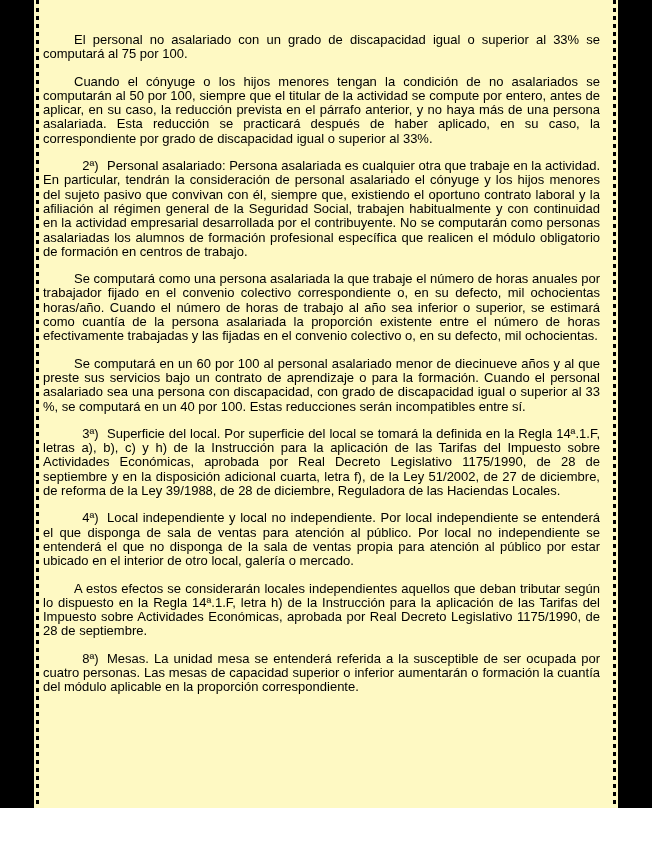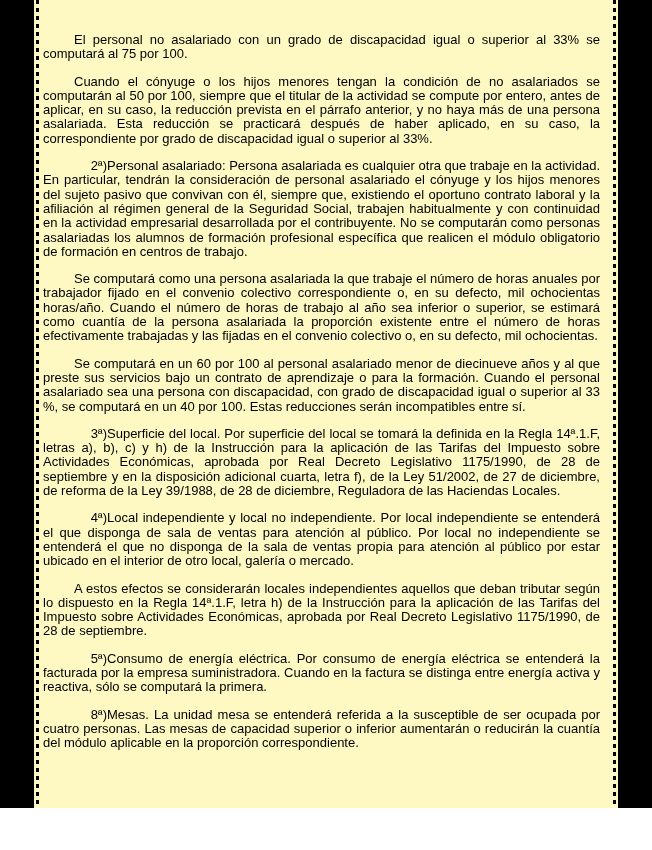--- a/index.html
+++ b/index.html
@@ -58,21 +58,21 @@
   }
   .para {
     margin: 0 0 13px 0;
     text-indent: 31px;
   }
   .para:last-child { margin-bottom: 0; }
   .pnum {
     display: inline-block;
     width: 33px;
     text-indent: 0;
-    text-align: right;
+    text-align: center;
   }
 </style>
 </head>
 <body>
 
 <div class="page">
 
   <div class="bar bar-left"></div>
   <div class="bar bar-right"></div>
   <div class="dotted-v left"></div>
@@ -90,20 +90,19 @@
     <p class="para">Se computará como una persona asalariada la que trabaje el número de horas anuales por trabajador fijado en el convenio colectivo correspondiente o, en su defecto, mil ochocientas horas/año. Cuando el número de horas de trabajo al año sea inferior o superior, se estimará como cuantía de la persona asalariada la proporción existente entre el número de horas efectivamente trabajadas y las fijadas en el convenio colectivo o, en su defecto, mil ochocientas.</p>
 
     <p class="para">Se computará en un 60 por 100 al personal asalariado menor de diecinueve años y al que preste sus servicios bajo un contrato de aprendizaje o para la formación. Cuando el personal asalariado sea una persona con discapacidad, con grado de discapacidad igual o superior al 33 %, se computará en un 40 por 100. Estas reducciones serán incompatibles entre sí.</p>
 
     <p class="para"><span class="pnum">3ª)</span><span>Superficie del local. Por superficie del local se tomará la definida en la Regla 14ª.1.F, letras a), b), c) y h) de la Instrucción para la aplicación de las Tarifas del Impuesto sobre Actividades Económicas, aprobada por Real Decreto Legislativo 1175/1990, de 28 de septiembre y en la disposición adicional cuarta, letra f), de la Ley 51/2002, de 27 de diciembre, de reforma de la Ley 39/1988, de 28 de diciembre, Reguladora de las Haciendas Locales.</span></p>
 
     <p class="para"><span class="pnum">4ª)</span><span>Local independiente y local no independiente. Por local independiente se entenderá el que disponga de sala de ventas para atención al público. Por local no independiente se entenderá el que no disponga de la sala de ventas propia para atención al público por estar ubicado en el interior de otro local, galería o mercado.</span></p>
 
     <p class="para">A estos efectos se considerarán locales independientes aquellos que deban tributar según lo dispuesto en la Regla 14ª.1.F, letra h) de la Instrucción para la aplicación de las Tarifas del Impuesto sobre Actividades Económicas, aprobada por Real Decreto Legislativo 1175/1990, de 28 de septiembre.</p>
 
-    <p class="para"><span class="pnum">5ª)</span><span>Consumo de energía eléctrica. Por consumo de energía eléctrica se entenderá la facturada por la empresa suministradora. Cuando en la factura se distinga entre energía activa y reactiva, sólo se computará la primera.</span></p>
 
 
 
-    <p class="para"><span class="pnum">8ª)</span><span>Mesas. La unidad mesa se entenderá referida a la susceptible de ser ocupada por cuatro personas. Las mesas de capacidad superior o inferior aumentarán o reducirán la cuantía del módulo aplicable en la proporción correspondiente.</span></p>
+    <p class="para"><span class="pnum">8ª)</span><span>Mesas. La unidad mesa se entenderá referida a la susceptible de ser ocupada por cuatro personas. Las mesas de capacidad superior o inferior aumentarán o formación la cuantía del módulo aplicable en la proporción correspondiente.</span></p>
 
   </main>
 </div>
 
 </body></html>

